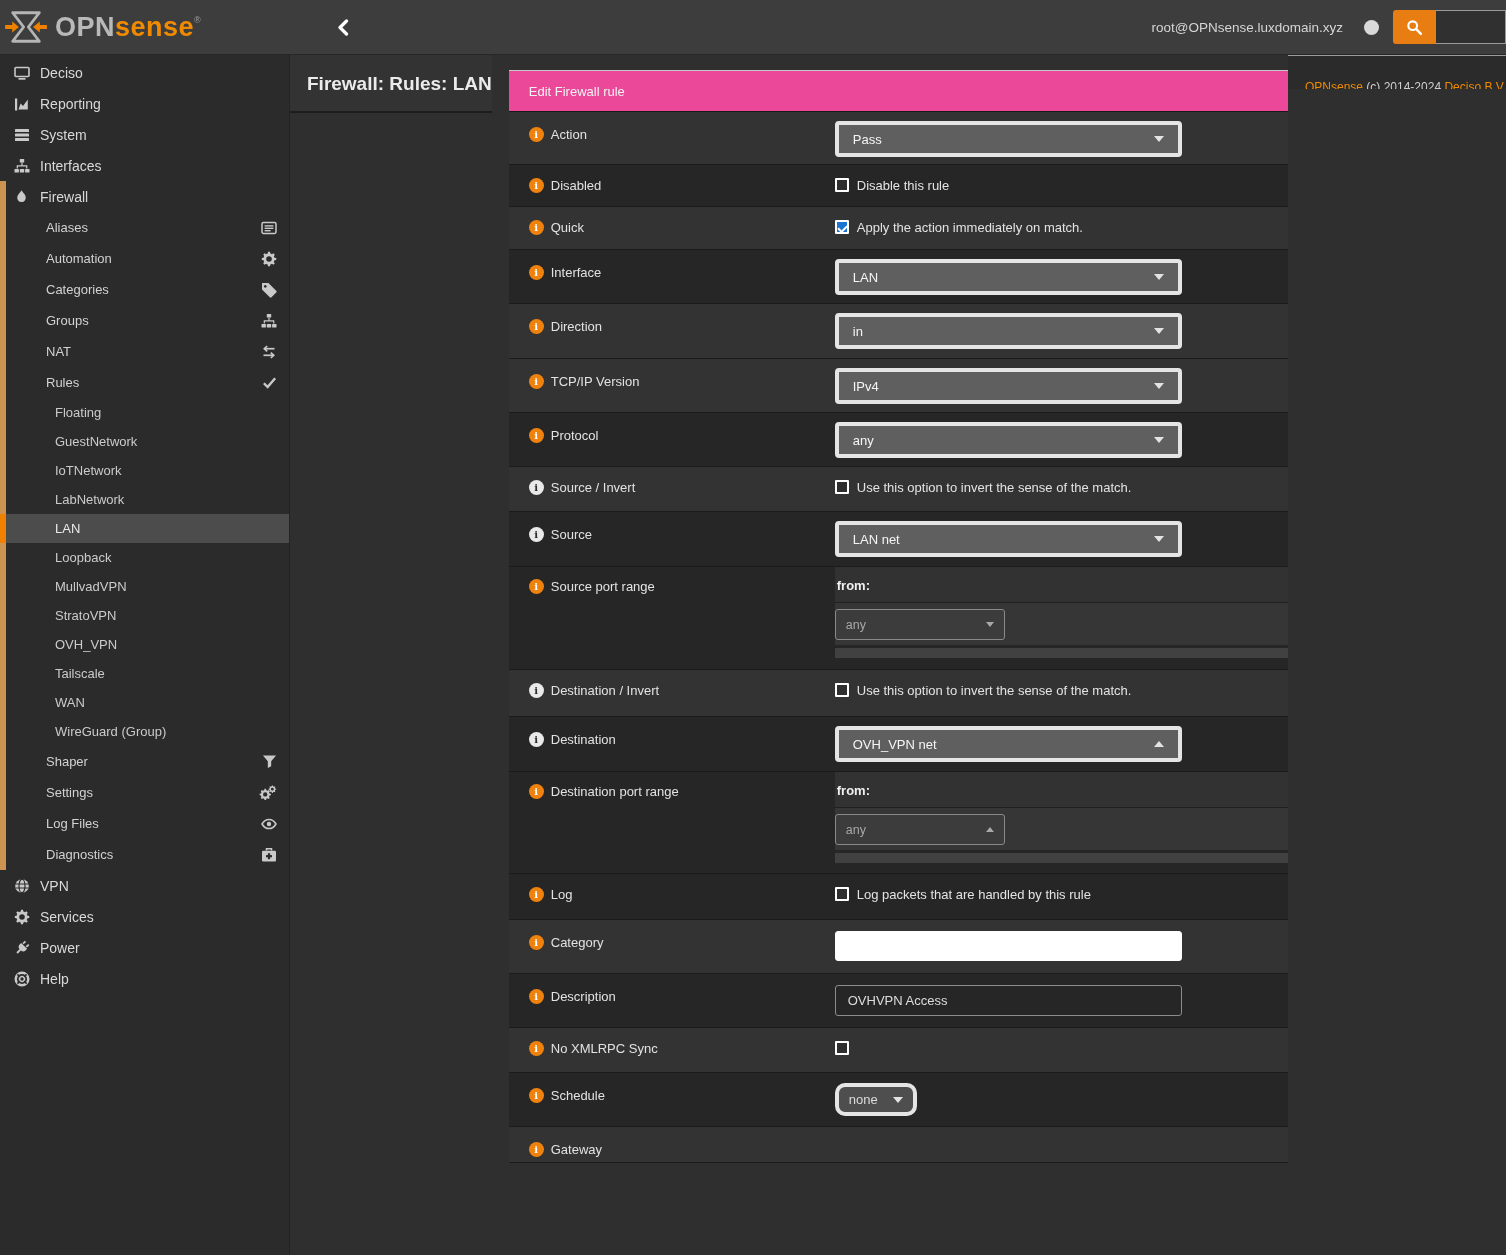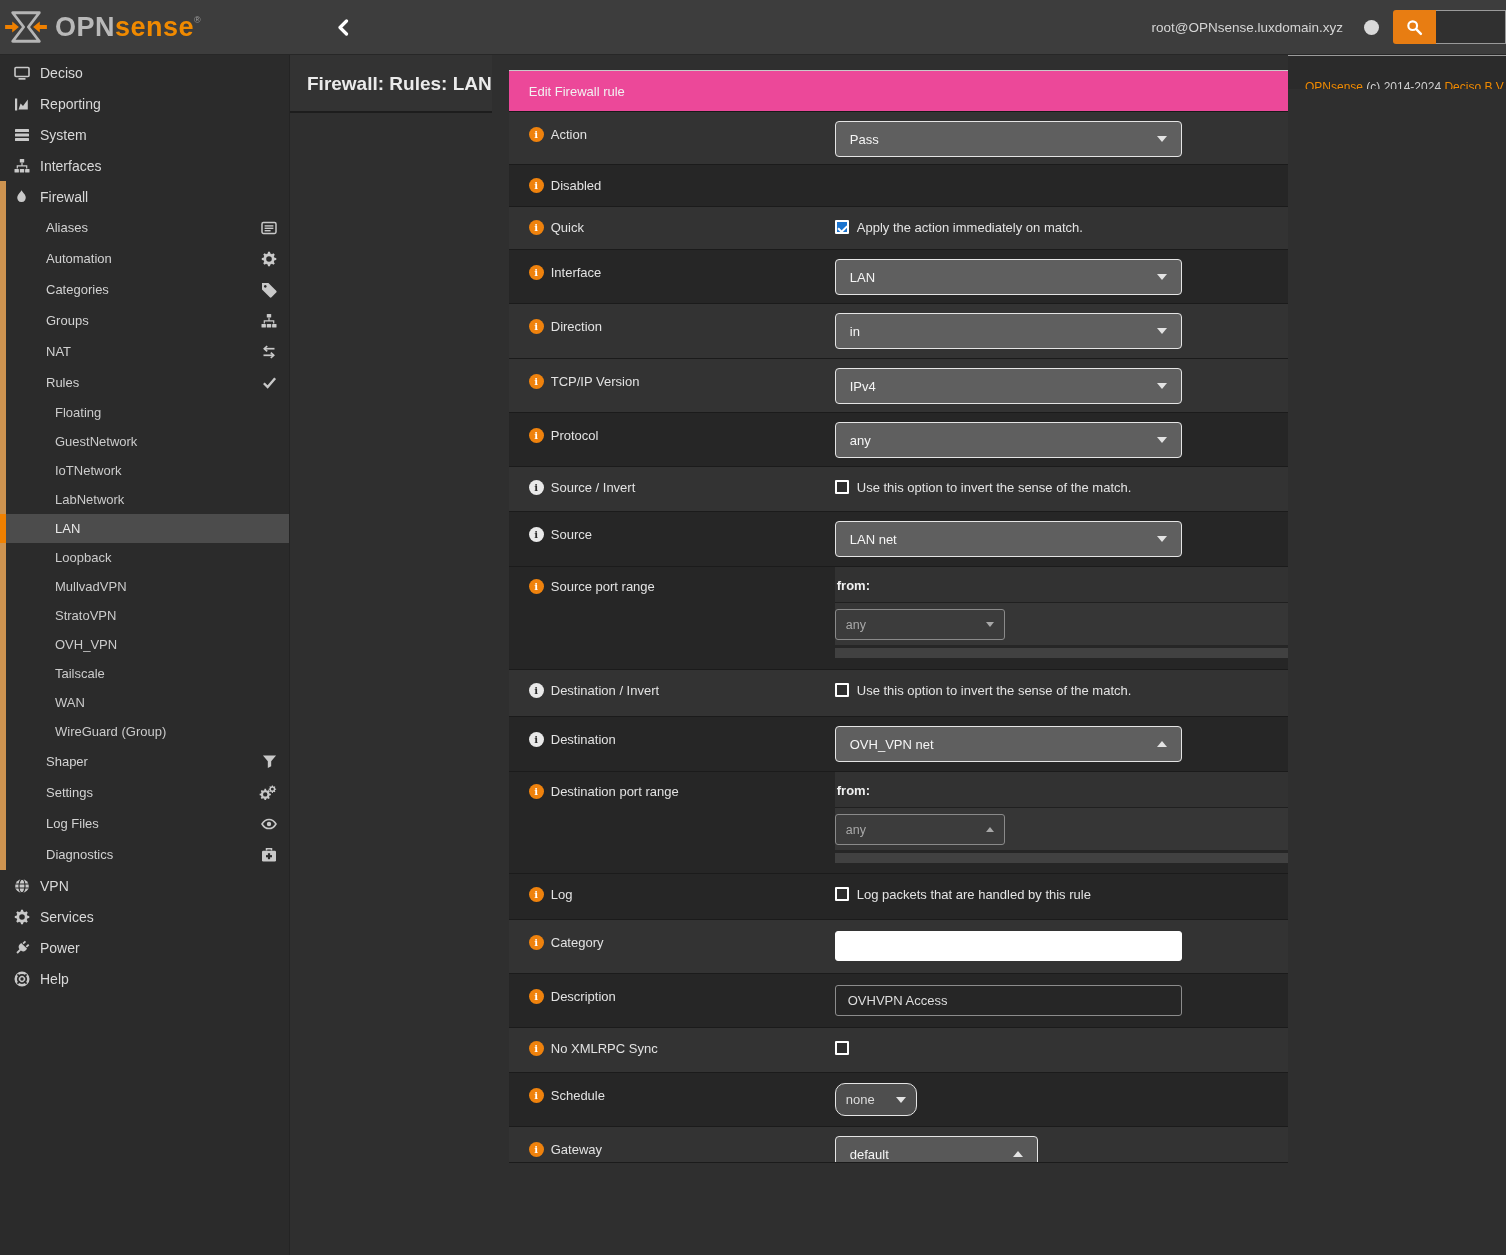--- a/index.html
+++ b/index.html
@@ -42,21 +42,21 @@
 .frow{display:flex;border-bottom:1px solid #1b1b1b}
 .frow.light{background:#333}
 .frow.dark{background:#262626}
 .flab{width:326px;flex:none;padding:15px 0 0 20px;display:flex;align-items:flex-start}
 .flab .txt{font-size:13px;color:#e2e2e2;margin-left:7px;line-height:15px}
 .cbrow .flab{padding-top:13px}
 .prow .flab{padding-top:12px}
 .info{width:15px;height:15px;border-radius:50%;background:#ef820d;color:#fff;font-family:"DejaVu Serif",serif;font-weight:bold;font-size:10px;display:flex;align-items:center;justify-content:center;flex:none;cursor:pointer}
 .info.wh{background:#e9e9e9;color:#2b2b2b}
 .fctl{flex:1;min-width:0}
-.sel{width:347px;height:36px;margin-top:9px;background:#5f5f5f;border:1px solid #e5e5e5;border-radius:4px;display:flex;align-items:center;padding:0 14px;color:#f5f5f5;font-size:13px;cursor:pointer}
+.sel{width:347px;height:36px;margin-top:9px;background:#5f5f5f;border:4px solid #e5e5e5;border-radius:4px;display:flex;align-items:center;padding:0 14px;color:#f5f5f5;font-size:13px;cursor:pointer}
 .sel .cv{flex:1}
 .sel.small{width:82px;height:33px;margin-top:10px;background:#4e4e4e;padding:0 10px;border-radius:10px;color:#dcdcdc}
 .sel.gw{width:203px;background:#585858}
 .caret{width:0;height:0;border-left:5px solid transparent;border-right:5px solid transparent;border-top:6px solid #e3e3e3;flex:none}
 .caret.up{border-top:none;border-bottom:6px solid #e3e3e3}
 .cbwrap{display:flex;align-items:flex-start;margin-top:13px}
 .cb{width:14px;height:14px;border:2px solid #fff;border-radius:1px;background:#2e2e2e;position:relative;flex:none;cursor:pointer}
 .cb.checked{background:#1b74cf}
 .cb.checked::after{content:"";position:absolute;left:1.5px;top:2.5px;width:7px;height:3.5px;border-left:2px solid #fff;border-bottom:2px solid #fff;transform:rotate(-45deg)}
 .cbtxt{margin-left:8px;font-size:13px;color:#e3e3e3;line-height:15px}
@@ -375,20 +375,26 @@
                 <span class="caret"></span>
               </div>
             </div>
         </div>
 
         <div class="frow dark cbrow" style="height:42px">
           <div class="flab">
               <span class="info">i</span>
               <span class="txt">Disabled</span>
             </div>
+          <div class="fctl">
+              <div class="cbwrap">
+                <span class="cb"></span>
+                <span class="cbtxt">Disable this rule</span>
+              </div>
+            </div>
         </div>
 
         <div class="frow light cbrow" style="height:43px">
           <div class="flab">
               <span class="info">i</span>
               <span class="txt">Quick</span>
             </div>
           <div class="fctl">
               <div class="cbwrap">
                 <span class="cb checked"></span>
@@ -609,26 +615,20 @@
                 <span class="caret"></span>
               </div>
             </div>
         </div>
 
         <div class="frow light gwrow">
           <div class="flab">
               <span class="info">i</span>
               <span class="txt">Gateway</span>
             </div>
-          <div class="fctl">
-              <div class="sel gw">
-                <span class="cv">default</span>
-                <span class="caret up"></span>
-              </div>
-            </div>
         </div>
 
       </div>
     </div>
 
     <div class="pagefoot">
       <span class="lnk">OPNsense</span>
       <span class="mid">(c) 2014-2024</span>
       <span class="lnk">Deciso B.V.</span>
     </div>

